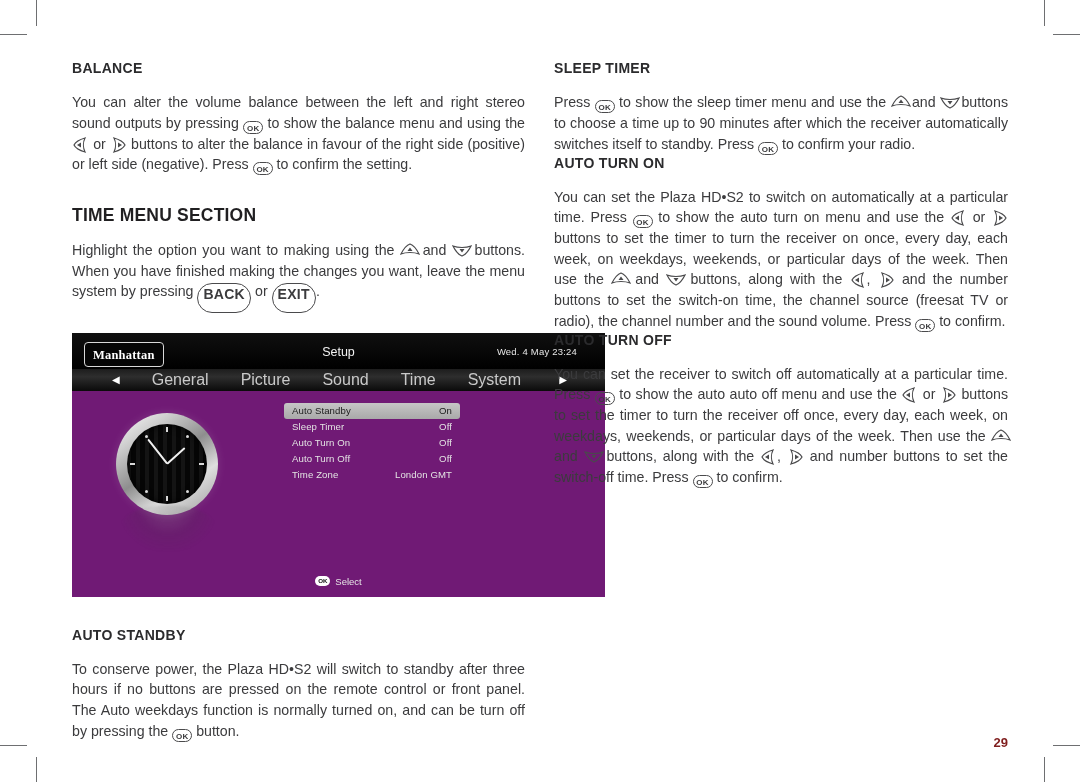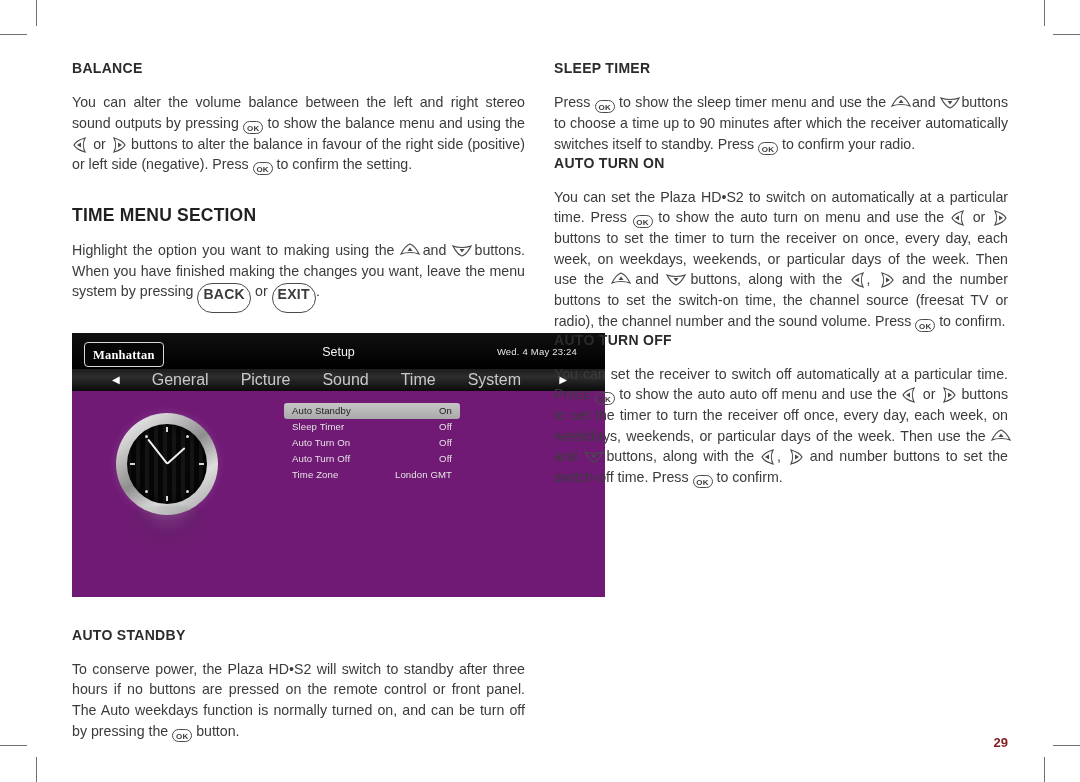--- a/index.html
+++ b/index.html
@@ -335,20 +335,24 @@
           <div class="srow">
             <span>Auto Turn Off</span>
             <span class="val">Off</span>
           </div>
           <div class="srow">
             <span>Time Zone</span>
             <span class="val">London GMT</span>
           </div>
         </div>
 
+        <div class="tv-foot">
+          <span class="ok-chip">OK</span>
+          <span class="lbl">Select</span>
+        </div>
       </div>
     </div>
 
     <h2 class="sec" style="margin-top:30px">AUTO STANDBY</h2>
     <p class="body">
       <span>To conserve power, the Plaza HD•S2 will switch to standby after three hours if no buttons are pressed on the remote control or front panel. The Auto weekdays function is normally turned on, and can be turn off by pressing the</span>
       <span class="rbtn ok">OK</span>
       <span>button.</span>
     </p>
   </div>

